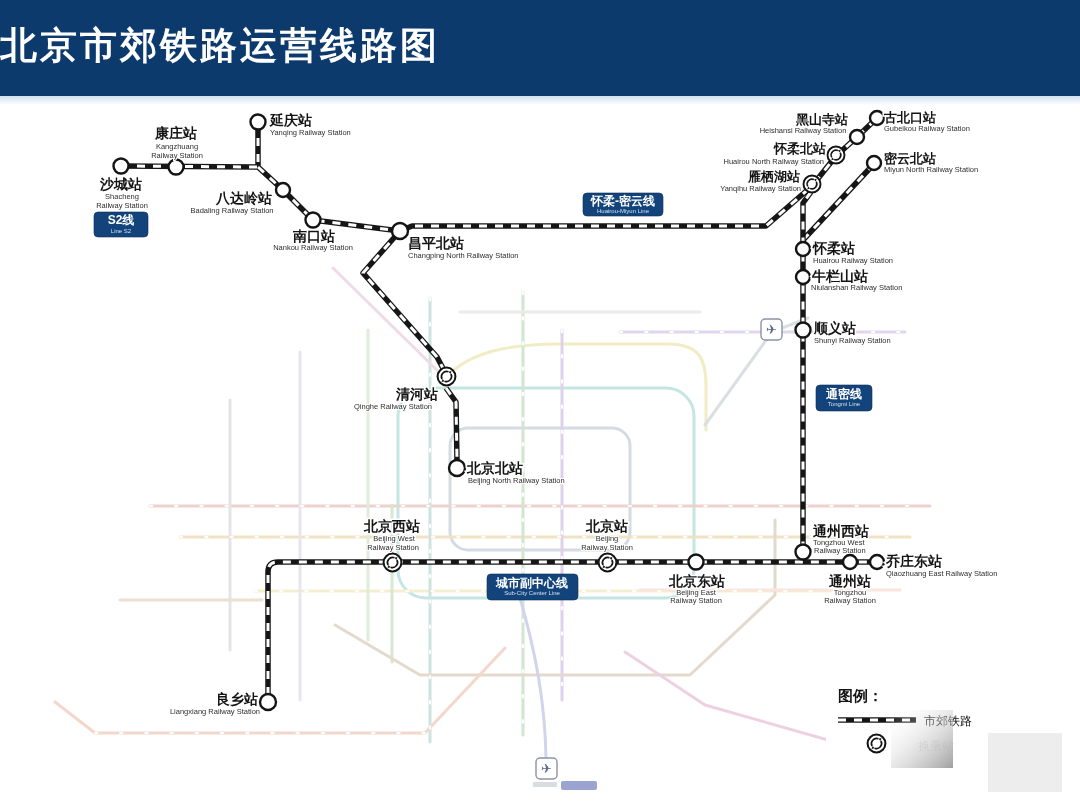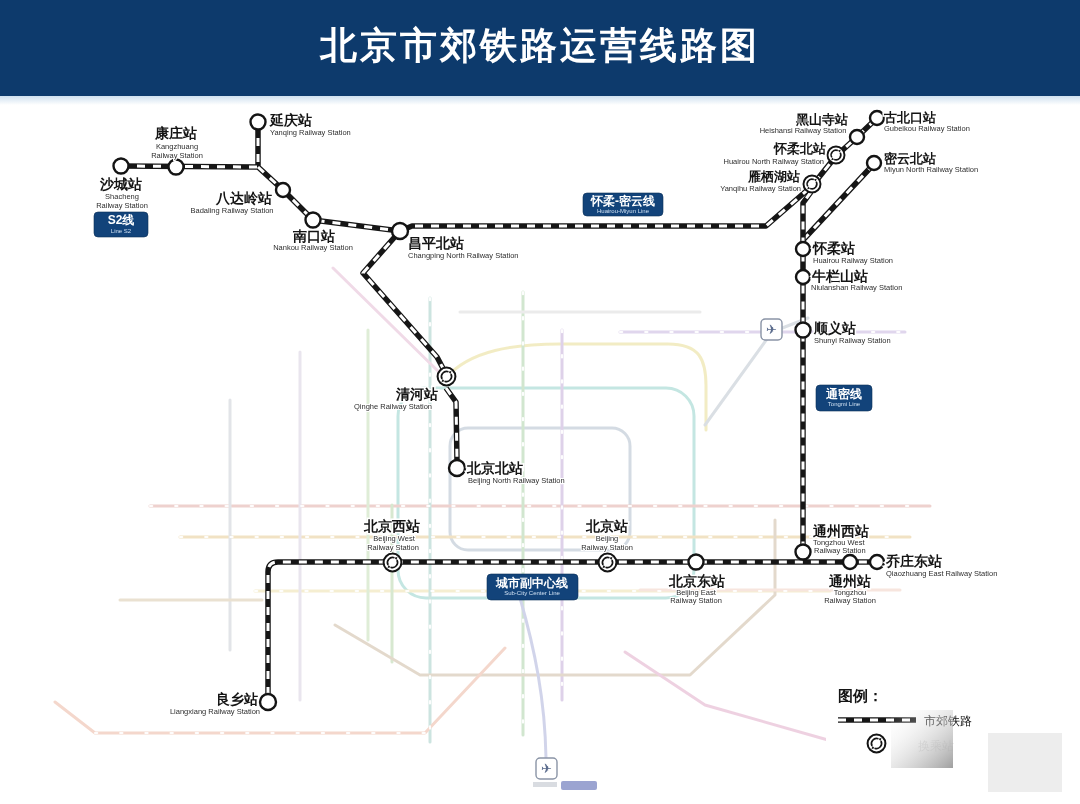--- a/index.html
+++ b/index.html
@@ -1,19 +1,19 @@
 <!DOCTYPE html>
 <html><head>
 <meta charset="utf-8">
 <style>
   html,body{margin:0;padding:0;background:#e8e8e8;}
   .page{position:relative;width:1080px;height:804px;background:#ffffff;overflow:hidden;
         font-family:"Liberation Sans",sans-serif;}
   .header{position:absolute;left:0;top:0;width:1080px;height:96px;background:#0d3a6c;}
-  .header .title{width:100%;text-align:center;line-height:92px;color:#ffffff;
+  .header .title{width:100%;text-align:left;line-height:92px;color:#ffffff;
         font-size:37px;font-weight:700;letter-spacing:3px;}
   .header-fade{position:absolute;left:0;top:96px;width:1080px;height:9px;
         background:linear-gradient(#cfe0ef,#ffffff);}
   svg{position:absolute;left:0;top:0;}
   
   .bg{opacity:.52;}
   .bg path, .bg rect{fill:none;stroke-linecap:round;stroke-linejoin:round;}
   .bgl{stroke-width:3;}
   .dots{stroke:#ffffff;stroke-width:2.2;stroke-dasharray:2.2 23;fill:none;opacity:.95;}
   

